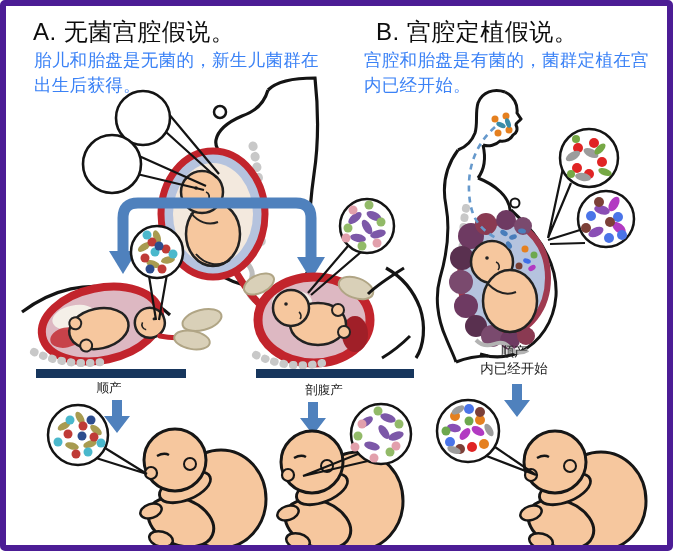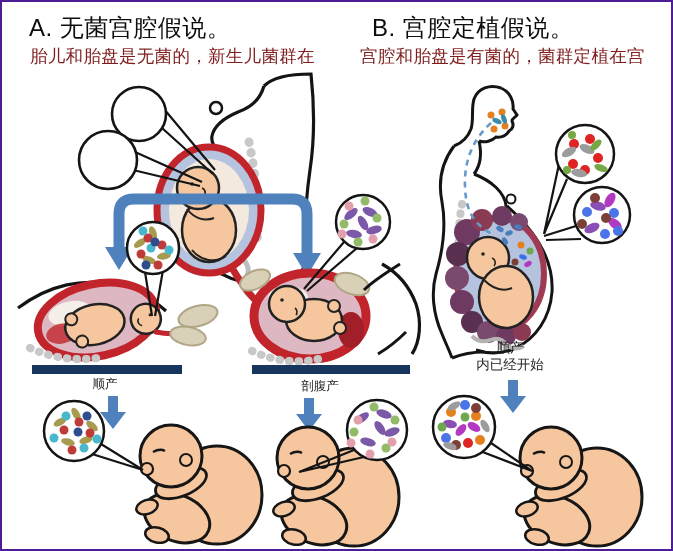--- a/index.html
+++ b/index.html
@@ -1,23 +1,23 @@
 <!DOCTYPE html>
 <html><head>
 <meta charset="utf-8">
 <style>
   html,body{margin:0;padding:0;background:#fff;}
   .frame{
     position:relative;width:673px;height:551px;box-sizing:border-box;
-    background:#ffffff;border:2px solid #4c1d95;border-radius:0;overflow:hidden;
+    background:#ffffff;border:6px solid #4c1d95;border-radius:5px;overflow:hidden;
     font-family:"Liberation Sans","DejaVu Sans",sans-serif;
   }
   .abs{position:absolute;}
   .panel-title{font-size:24px;color:#0d0d0d;letter-spacing:.5px;white-space:nowrap;}
-  .panel-sub{font-size:17.5px;line-height:25px;color:#7f1d1d;letter-spacing:.3px;}
+  .panel-sub{font-size:17.5px;line-height:25px;color:#3b82f6;letter-spacing:.3px;}
   .panel-sub div{white-space:nowrap;}
   .small-label{font-size:12.5px;color:#222;text-align:center;white-space:nowrap;}
   .small-label-b{font-size:13.5px;color:#222;text-align:center;line-height:17px;}
   svg{position:absolute;left:0;top:0;}
 </style>
 </head>
 <body>
 
 <div class="frame">
 
@@ -298,25 +298,27 @@
         <circle cx="463" cy="415" r="4.5" fill="#6da84e"></circle>
       <ellipse cx="452" cy="404" rx="7" ry="3.5" fill="#9c9c9c" transform="rotate(-30 452 404)"></ellipse>
       <ellipse cx="483" cy="424" rx="7" ry="3.5" fill="#9c9c9c" transform="rotate(60 483 424)"></ellipse>
       <ellipse cx="448" cy="444" rx="7" ry="3.5" fill="#9c9c9c" transform="rotate(20 448 444)"></ellipse>
     </g>
   </svg>
 
   <div class="abs panel-title" style="left:27px;top:10px;">A. 无菌宫腔假说。</div>
   <div class="abs panel-sub" style="left:28px;top:42px;">
     <div>胎儿和胎盘是无菌的，新生儿菌群在</div>
+    <div>出生后获得。</div>
   </div>
 
   <div class="abs panel-title" style="left:345px;top:10px;margin-left:25px;">B. 宫腔定植假说。</div>
   <div class="abs panel-sub" style="left:346px;top:42px;margin-left:12px;">
     <div>宫腔和胎盘是有菌的，菌群定植在宫</div>
+    <div>内已经开始。</div>
   </div>
 
   <div class="abs small-label" style="left:73px;top:374px;width:60px;">顺产</div>
   <div class="abs small-label" style="left:288px;top:376px;width:60px;">剖腹产</div>
 
   <div class="abs small-label-b" style="left:470px;top:337px;width:76px;">
     <div>顺产</div>
     <div>内已经开始</div>
   </div>
 

